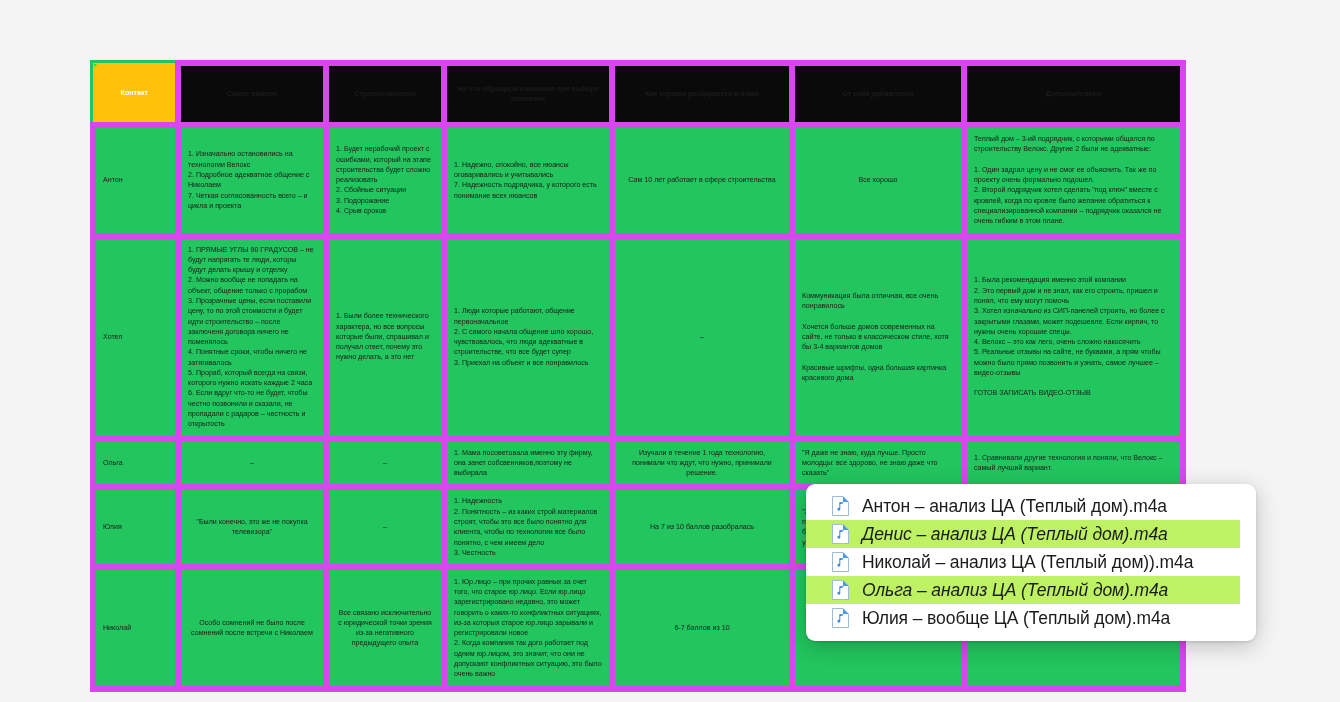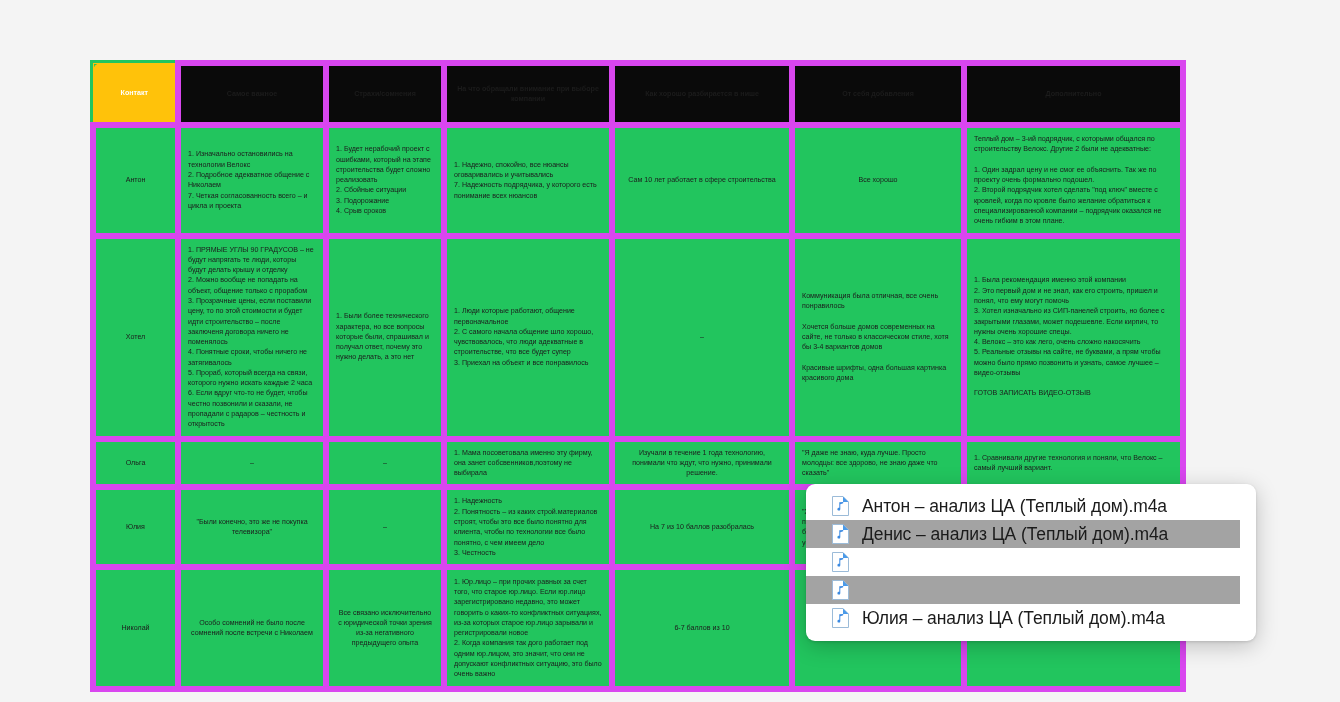--- a/index.html
+++ b/index.html
@@ -55,21 +55,21 @@
   thead th.contact-head {
     background: #ffc20a;
     color: #ffffff;
     border: 1px solid #ffc20a;
     border-top-left-radius: 8px;
   }
   thead th.last-head {
     border-top-right-radius: 8px;
   }
   td.contact-cell {
-    text-align: center;
+    text-align: left;
     font-size: 7.6px;
     color: #1c1c1c;
   }
   td.center {
     text-align: center;
   }
   td.body-cell {
     text-align: left;
   }
   .cell-lines { white-space: pre-line; }
@@ -95,21 +95,21 @@
     padding: 8px 16px 9px 0;
     box-sizing: border-box;
   }
   .file-row {
     display: flex;
     align-items: center;
     height: 28px;
     padding: 0 12px 0 26px;
     box-sizing: border-box;
   }
-  .file-row.alt { background: #a3a3a3; }
+  .file-row.alt { background: #bef264; font-style: italic; }
   .file-icon {
     width: 17px;
     height: 20px;
     flex: 0 0 17px;
     margin-right: 13px;
     position: relative;
   }
   .file-name {
     font-size: 17.5px;
     color: #1b1b1b;
@@ -257,38 +257,40 @@
     </div>
 
     <div class="file-row">
       <span class="file-icon">
         <svg width="17" height="20" viewBox="0 0 17 20" aria-hidden="true">
           <path d="M0.5 0.5 H11 L16.5 6 V19.5 H0.5 Z" fill="#ffffff" stroke="#9bbbd8" stroke-width="1"></path>
           <path d="M11 0.5 L16.5 6 H11 Z" fill="#4a9ae8"></path>
           <path d="M7.3 6.2 v5.6 a1.45 1.45 0 1 0 1 1.35 V8.2 l2.9 -0.9 V6 Z" fill="#3b8ae2"></path>
         </svg>
       </span>
+      <span class="file-name">Николай – анализ ЦА (Теплый дом)).m4a</span>
     </div>
 
     <div class="file-row alt">
       <span class="file-icon">
         <svg width="17" height="20" viewBox="0 0 17 20" aria-hidden="true">
           <path d="M0.5 0.5 H11 L16.5 6 V19.5 H0.5 Z" fill="#ffffff" stroke="#9bbbd8" stroke-width="1"></path>
           <path d="M11 0.5 L16.5 6 H11 Z" fill="#4a9ae8"></path>
           <path d="M7.3 6.2 v5.6 a1.45 1.45 0 1 0 1 1.35 V8.2 l2.9 -0.9 V6 Z" fill="#3b8ae2"></path>
         </svg>
       </span>
+      <span class="file-name">Ольга – анализ ЦА (Теплый дом).m4a</span>
     </div>
 
     <div class="file-row">
       <span class="file-icon">
         <svg width="17" height="20" viewBox="0 0 17 20" aria-hidden="true">
           <path d="M0.5 0.5 H11 L16.5 6 V19.5 H0.5 Z" fill="#ffffff" stroke="#9bbbd8" stroke-width="1"></path>
           <path d="M11 0.5 L16.5 6 H11 Z" fill="#4a9ae8"></path>
           <path d="M7.3 6.2 v5.6 a1.45 1.45 0 1 0 1 1.35 V8.2 l2.9 -0.9 V6 Z" fill="#3b8ae2"></path>
         </svg>
       </span>
-      <span class="file-name">Юлия – анализ ЦА (Теплый дом).m4a</span>
+      <span class="file-name">Юлия – вообще ЦА (Теплый дом).m4a</span>
     </div>
 
   </div>
 
 </div>
 
 </body></html>

